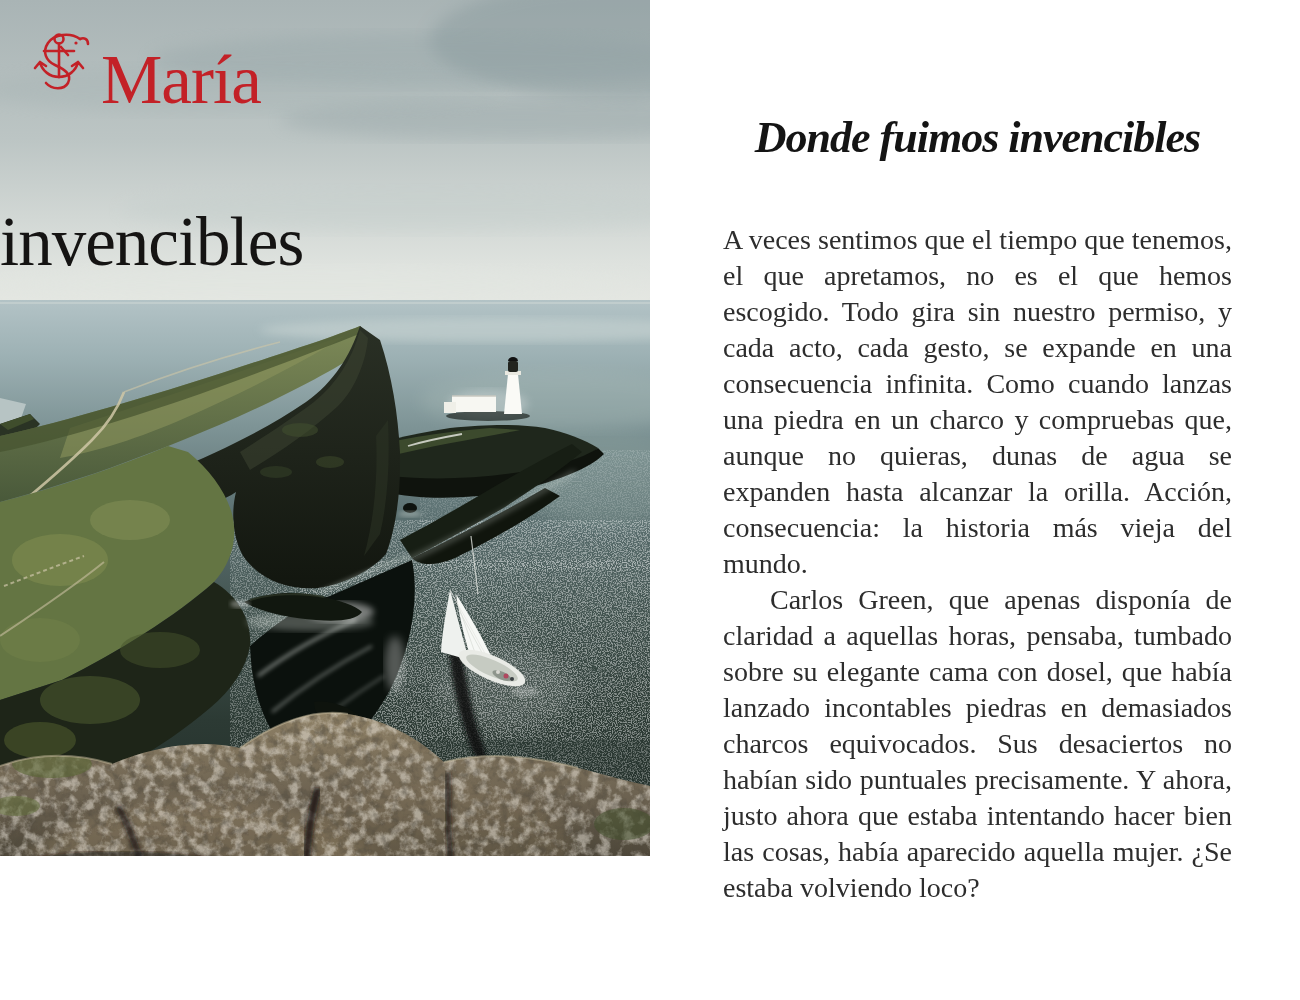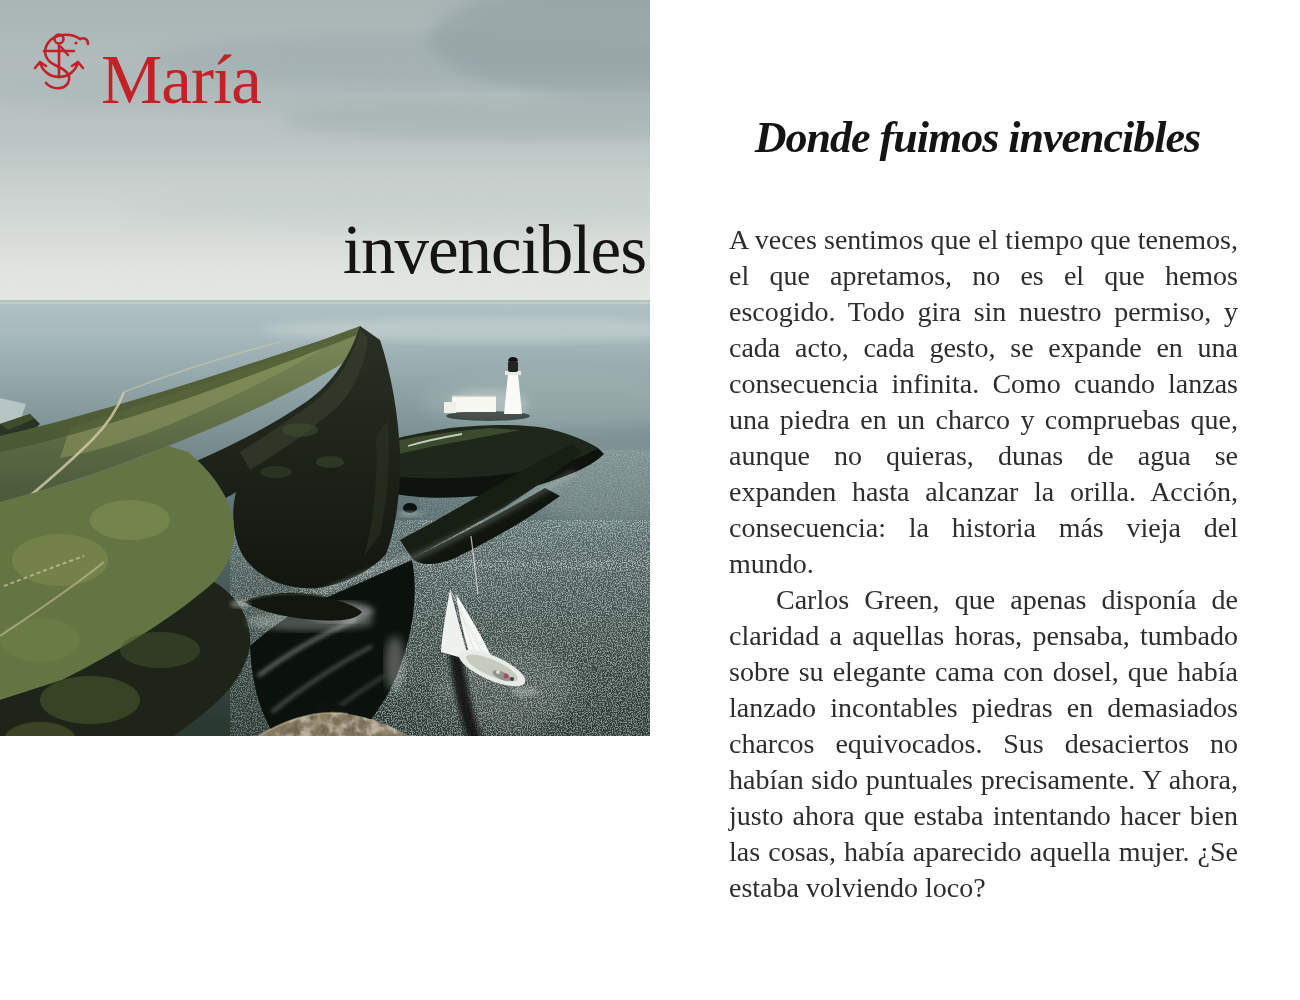--- a/index.html
+++ b/index.html
@@ -1,39 +1,39 @@
 <!DOCTYPE html>
 <html><head>
 <meta charset="utf-8">
 <style>
   html,body{margin:0;padding:0;background:#ffffff;}
   .stage{position:relative;width:1300px;height:1000px;overflow:hidden;background:#ffffff;
          font-family:"Liberation Serif",serif;}
   
-  .cover{position:absolute;left:0;top:0;width:650px;height:736px;overflow:hidden;background:#b7c0c0;}
+  .cover{position:absolute;left:0;top:0;width:650px;height:856px;overflow:hidden;background:#b7c0c0;}
   .cover svg.scene{position:absolute;left:0;top:0;}
   .cover-author1{position:absolute;left:101px;top:46px;font-size:69px;line-height:1;
                  letter-spacing:-1px;color:#c32127;white-space:nowrap;}
   .cover-line2{position:absolute;left:27px;top:127px;font-size:69px;line-height:1;
                letter-spacing:-1px;white-space:nowrap;}
   .cover-line2 .red{color:#c32127;}
   .cover-line2 .ink{color:#151413;}
-  .cover-line3{position:absolute;left:0;top:216px;width:646px;text-align:right;
+  .cover-line3{position:absolute;left:0;top:208px;width:646px;
                font-size:69px;line-height:1;letter-spacing:-1px;color:#151413;white-space:nowrap;}
   .logo-box{position:absolute;left:25px;top:30px;width:68px;height:64px;}
   .publisher-pill{position:absolute;left:-12px;top:964px;width:114px;height:36px;
                   background:#0a0a0a;border-radius:14px;display:flex;align-items:center;
                   justify-content:center;padding-left:14px;box-sizing:border-box;}
   .publisher-pill span{color:#ffffff;font-family:"Liberation Sans",sans-serif;
                   font-weight:bold;font-size:16px;letter-spacing:1px;}
   
   .page{position:absolute;left:650px;top:0;width:650px;height:1000px;background:#ffffff;}
   .page-title{position:absolute;left:73px;top:112px;width:509px;text-align:center;
               font-style:italic;font-weight:600;font-size:44px;letter-spacing:-1px;color:#141414;}
-  .page-body{position:absolute;left:79px;top:222px;width:509px;font-size:28px;line-height:36px;
+  .page-body{position:absolute;left:73px;top:222px;width:509px;font-size:28px;line-height:36px;
              text-align:justify;color:#2d2d2d;}
   .page-body p{margin:0;}
   .page-body p.indented{text-indent:47px;}
 </style>
 </head>
 <body>
 
 <div class="stage">
 
   <div class="cover">

